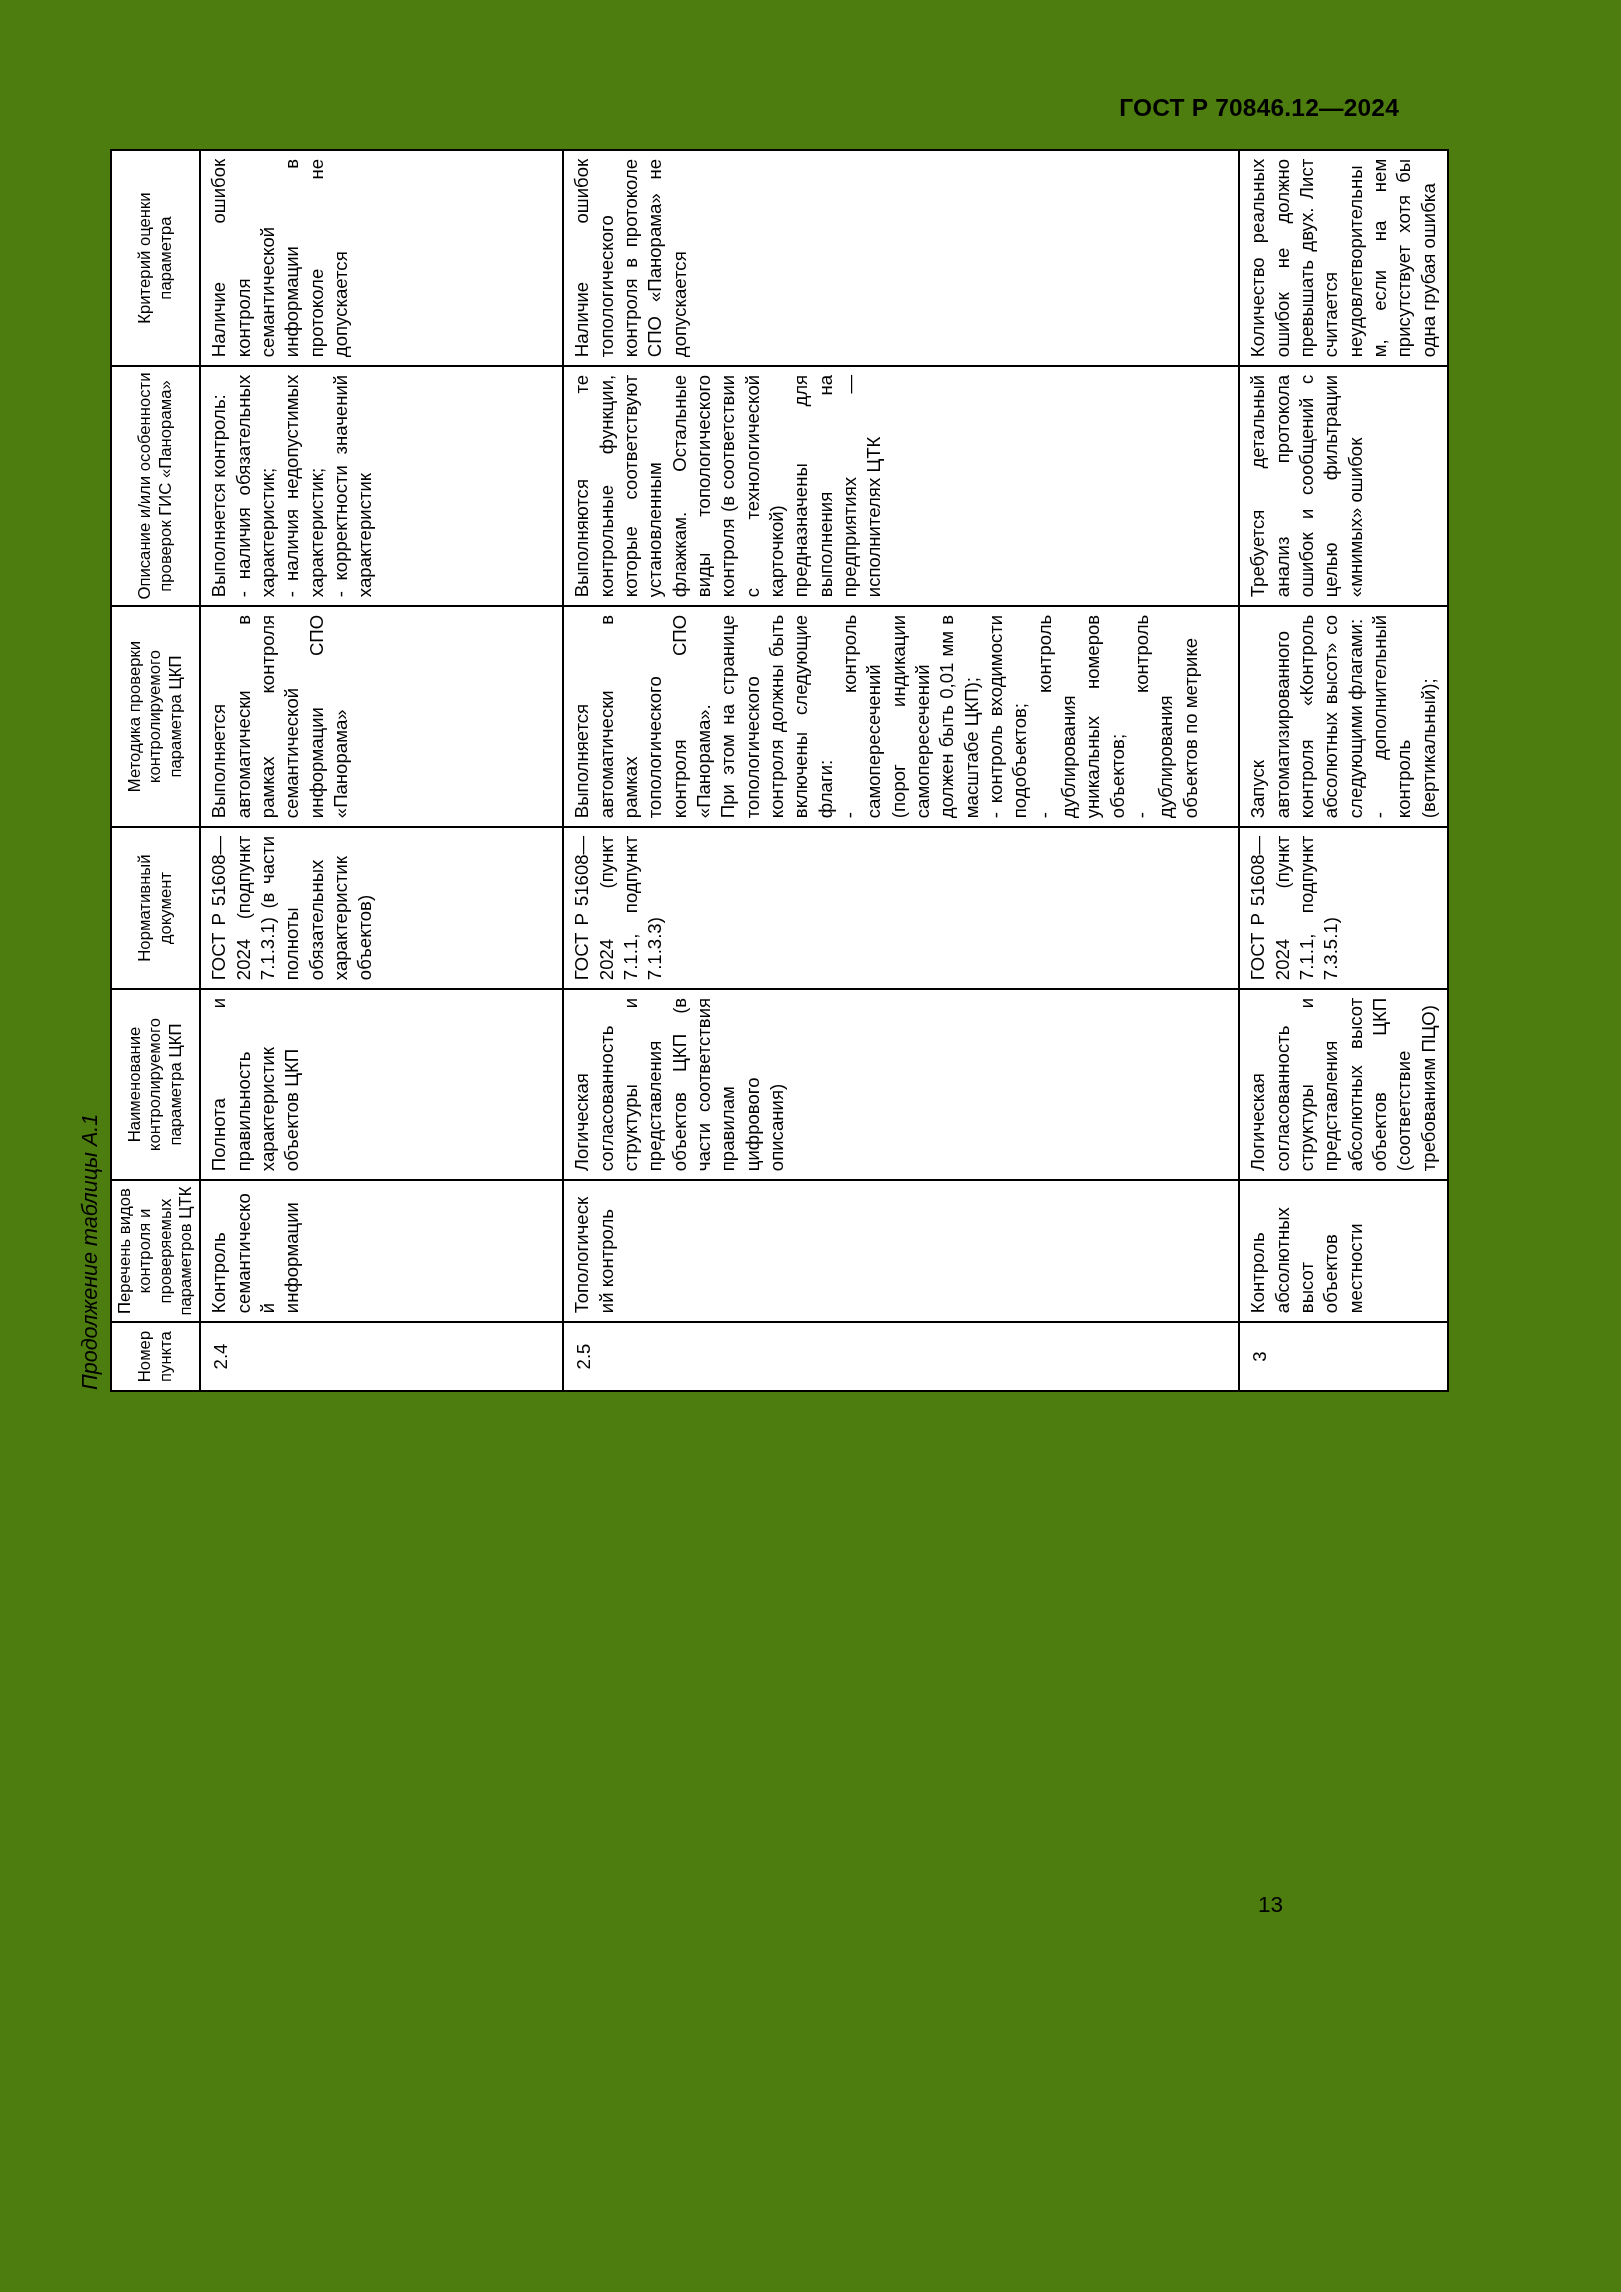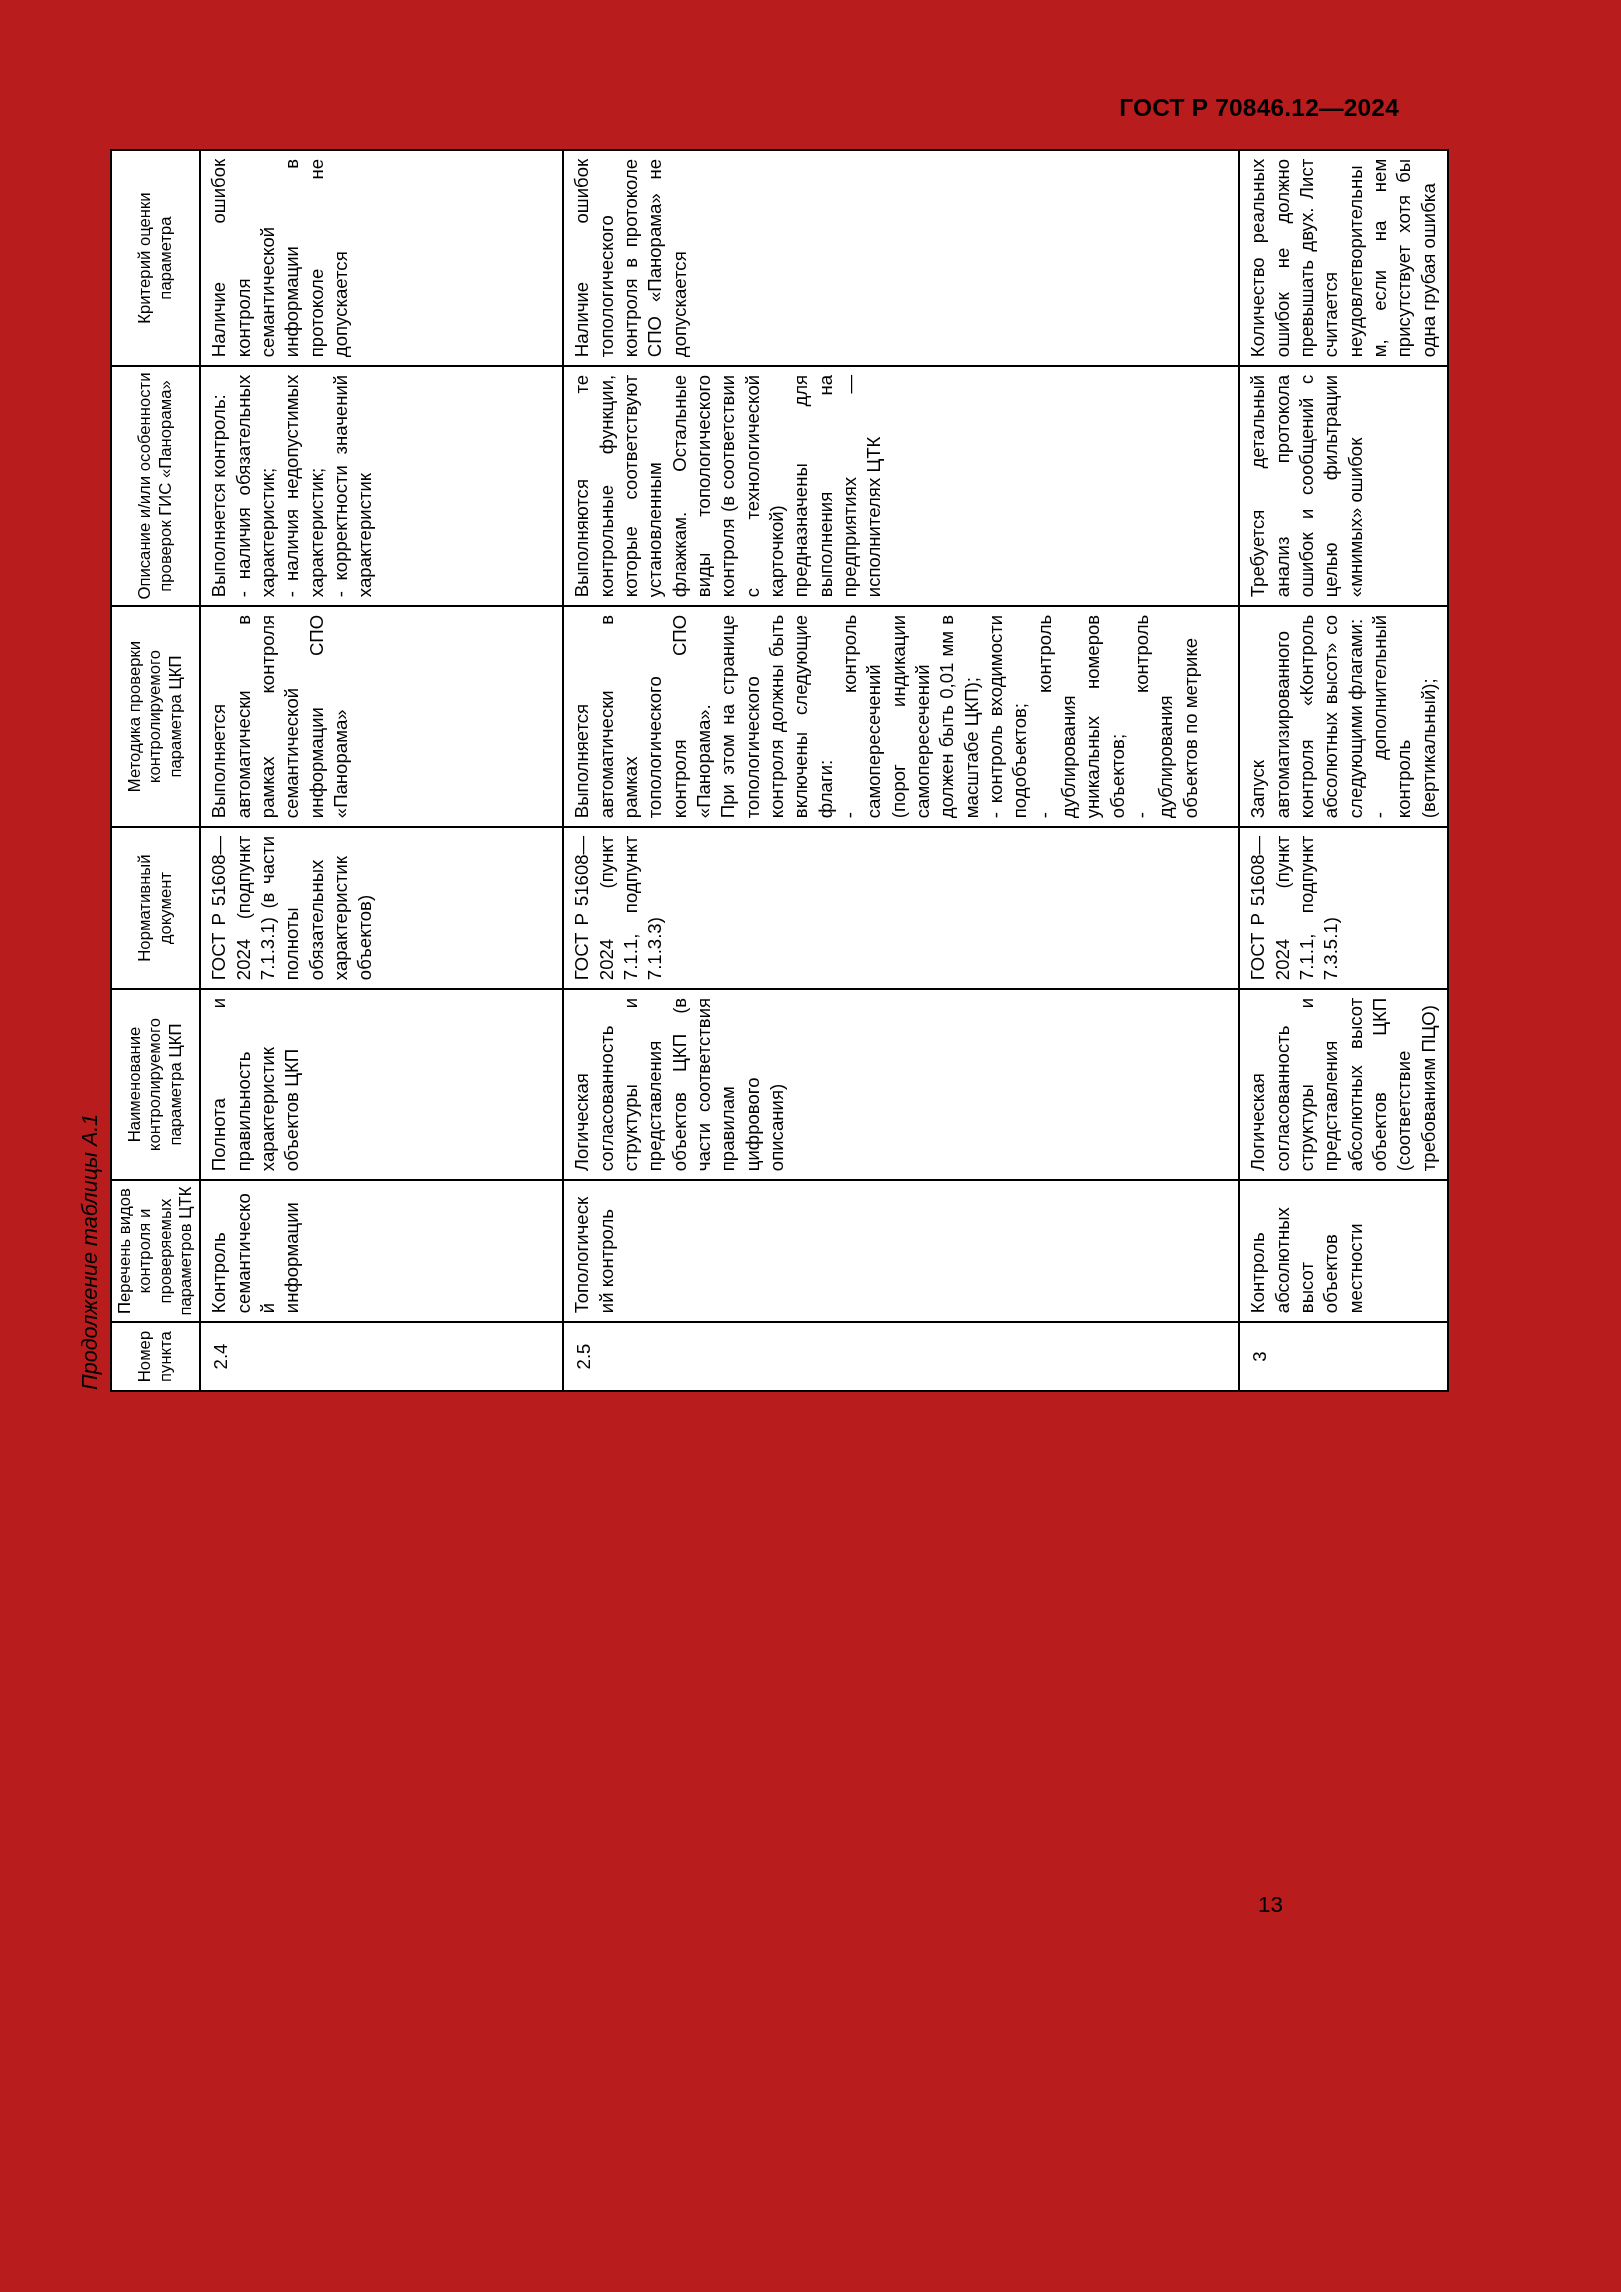--- a/index.html
+++ b/index.html
@@ -4,21 +4,21 @@
   <style>
     html, body {
       margin: 0;
       padding: 0;
       background: #ffffff;
     }
     .page {
       position: relative;
       width: 1621px;
       height: 2293px;
-      background: #b91c1c;
+      background: #4d7c0f;
       color: #000000;
       font-family: "Liberation Sans", sans-serif;
       overflow: hidden;
     }
     .doc-header {
       position: absolute;
       top: 94px;
       right: 222px;
       font-size: 24.5px;
       font-weight: bold;

